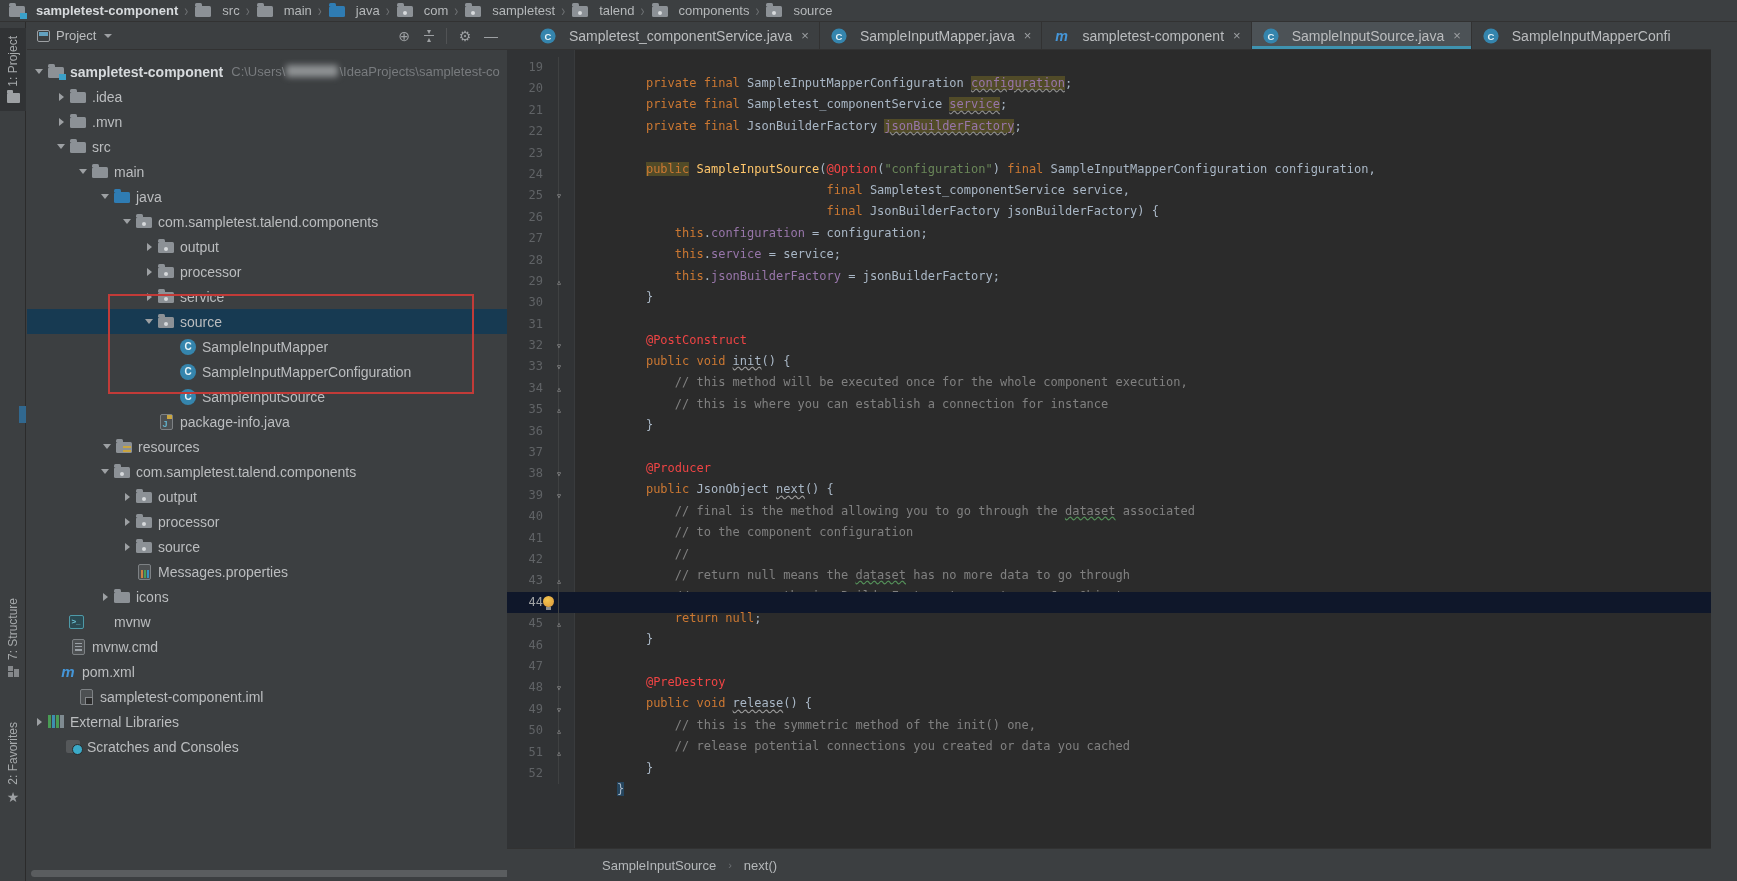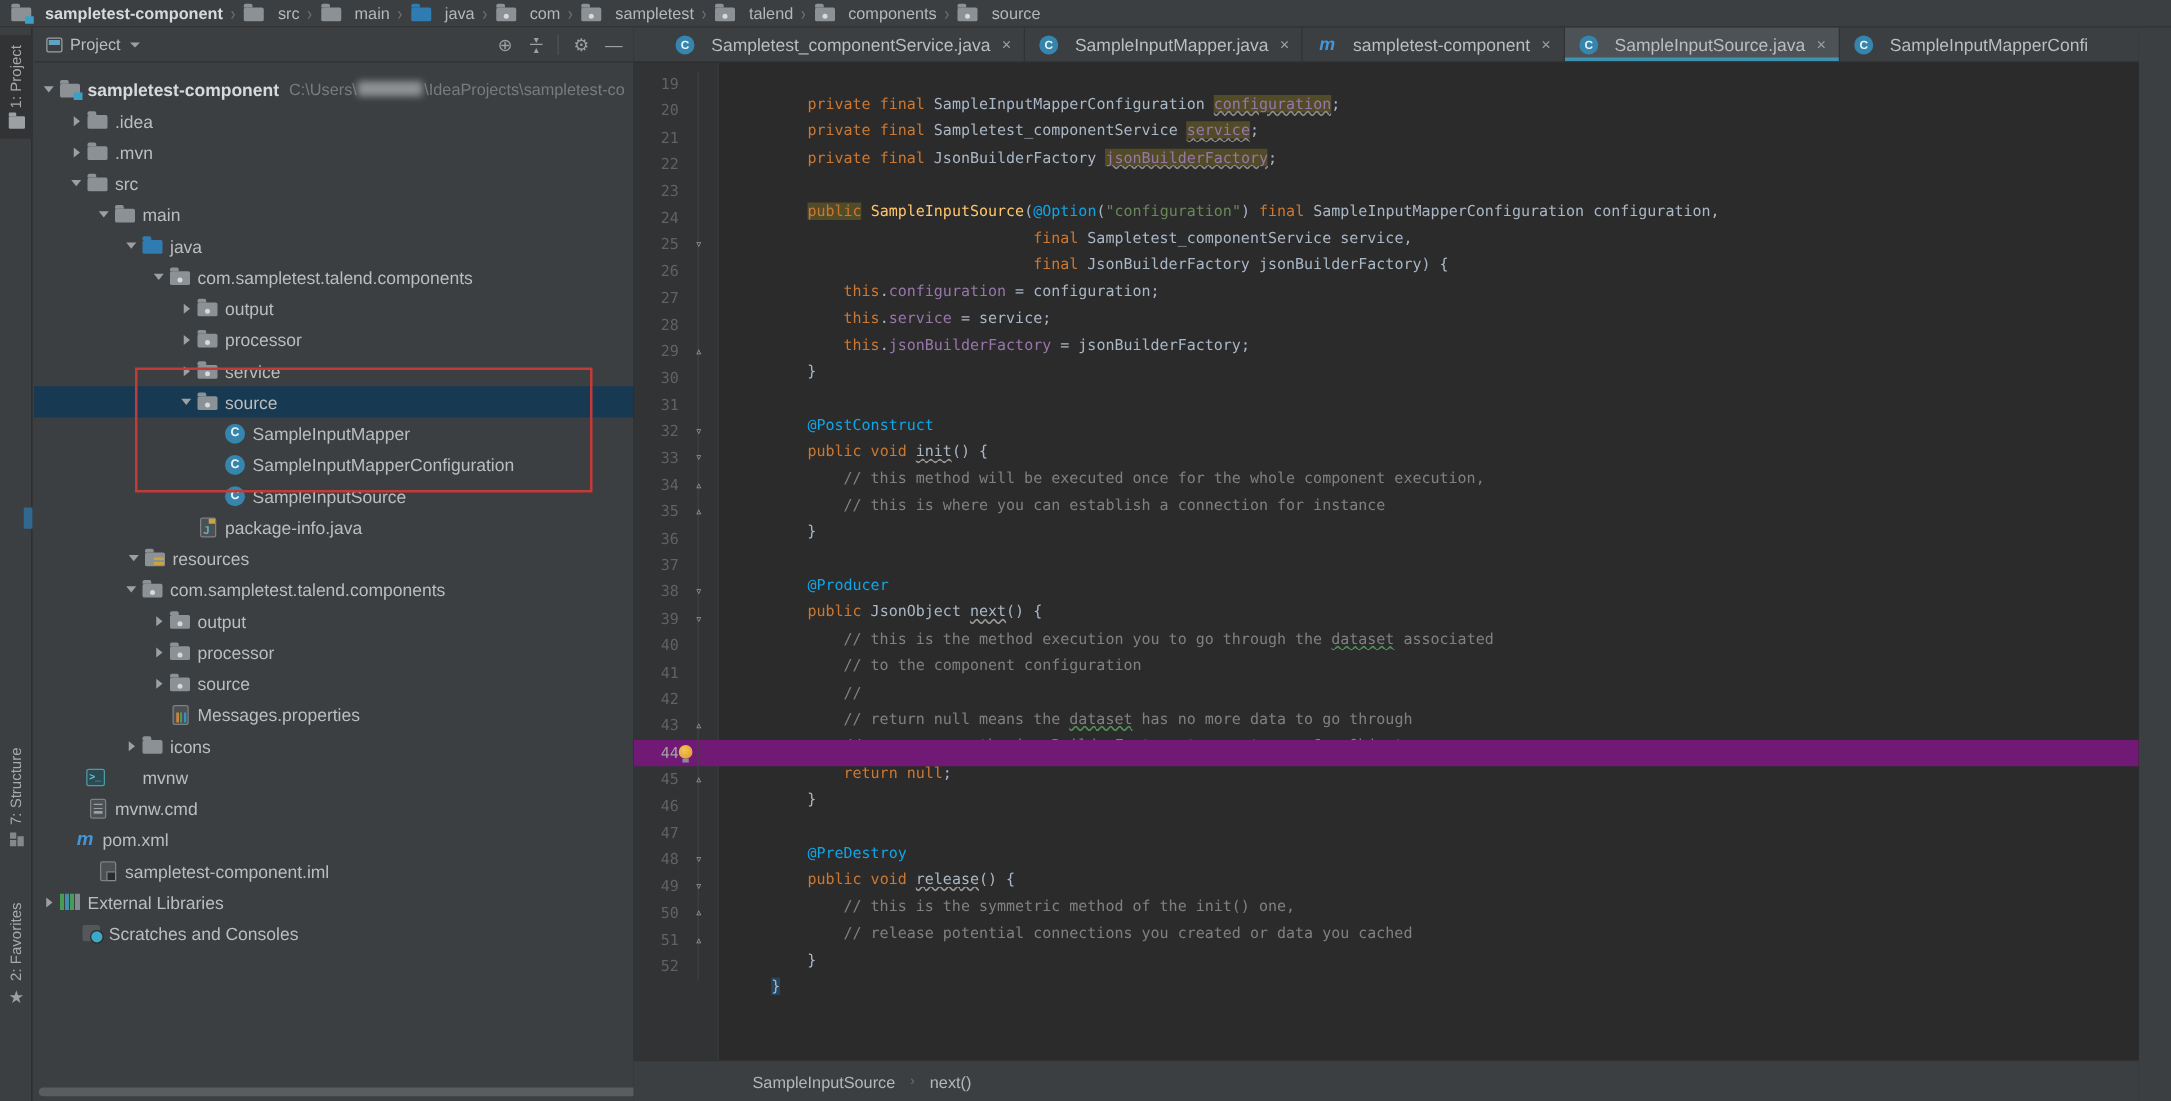--- a/index.html
+++ b/index.html
@@ -123,28 +123,28 @@
   .editor { position:absolute; left:0; top:28px; width:1204px; height:798px; background:#2b2b2b; overflow:hidden; }
   .gutter-bg { position:absolute; left:0; top:0; width:68px; height:798px; background:#313335; border-right:1px solid #393b3d; }
   .code { position:absolute; left:0; top:7px; width:1204px; font-family:"DejaVu Sans Mono", monospace;
           font-size:12px; line-height:21.4px; }
   .cline { display:flex; height:21.4px; position:relative; cursor:text; }
   .cline .ln { width:40px; text-align:right; color:#606366; flex:none; font-size:12px; padding-right:4px; }
   .cline .mk { width:24px; flex:none; color:#9b9b9b; font-size:10px; text-align:center; position:relative; }
   .cline .mk::before { content:""; position:absolute; left:11px; top:0; bottom:0; width:1px; background:#3f4142; }
   .cline .mk span { position:relative; z-index:1; background:transparent; }
   .cline pre { margin:16px; padding-left:30px; white-space:pre; color:#a9b7c6; flex:1; font:inherit; }
-  .cline.caret { background:#701a75; }
+  .cline.caret { background:#0f172a; }
   .cline.caret .ln { color:#a1a3a5; }
   .bulb { position:absolute; left:36px; top:4px; width:11px; height:11px; border-radius:50%;
           background:radial-gradient(circle at 40% 35%, #f4c64f, #d9943a); z-index:2; cursor:pointer; }
   .bulb::after { content:""; position:absolute; left:3px; bottom:-3px; width:5px; height:3px;
                  background:#8a8d8f; }
   
-  .kw { color:#cc7832; } .ann { color:#0ea5e9; } .str { color:#6a8759; }
+  .kw { color:#cc7832; } .ann { color:#ef4444; } .str { color:#6a8759; }
   .cmt { color:#808080; } .fld { color:#9876aa; } .mname { color:#ffc66b; }
   .hl { background:#514b28; }
   .wavy { text-decoration:underline; text-decoration-style:wavy; text-decoration-color:#8c8c8c; }
   .wavyg { text-decoration:underline; text-decoration-style:wavy; text-decoration-color:#9b9b9b; }
   .wavygreen { text-decoration:underline; text-decoration-style:wavy; text-decoration-color:#549159; }
   .brace { background:#25455e; }
 
   .bottombar { position:absolute; left:0; top:826px; width:1204px; height:33px; background:#3c3f41;
                border-top:1px solid #323232; display:flex; align-items:center; padding-left:95px;
                font-size:13px; color:#b5b8ba; }
@@ -592,21 +592,21 @@
             <pre><span>    </span><span class="ann">@Producer</span></pre>
           </div>
           <div class="cline">
             <span class="ln">38</span>
             <span class="mk"><span>▿</span></span>
             <pre><span>    </span><span class="kw">public </span><span>JsonObject </span><span class="wavyg">next</span><span>() {</span></pre>
           </div>
           <div class="cline">
             <span class="ln">39</span>
             <span class="mk"><span>▿</span></span>
-            <pre><span>        </span><span class="cmt">// this is the method execution you to go through the </span><span class="cmt wavygreen">dataset</span><span class="cmt"> associated</span></pre>
+            <pre><span>        </span><span class="cmt">// final is the method allowing you to go through the </span><span class="cmt wavygreen">dataset</span><span class="cmt"> associated</span></pre>
           </div>
           <div class="cline">
             <span class="ln">40</span>
             <span class="mk"></span>
             <pre><span>        </span><span class="cmt">// to the component configuration</span></pre>
           </div>
           <div class="cline">
             <span class="ln">41</span>
             <span class="mk"></span>
             <pre><span>        </span><span class="cmt">//</span></pre>

